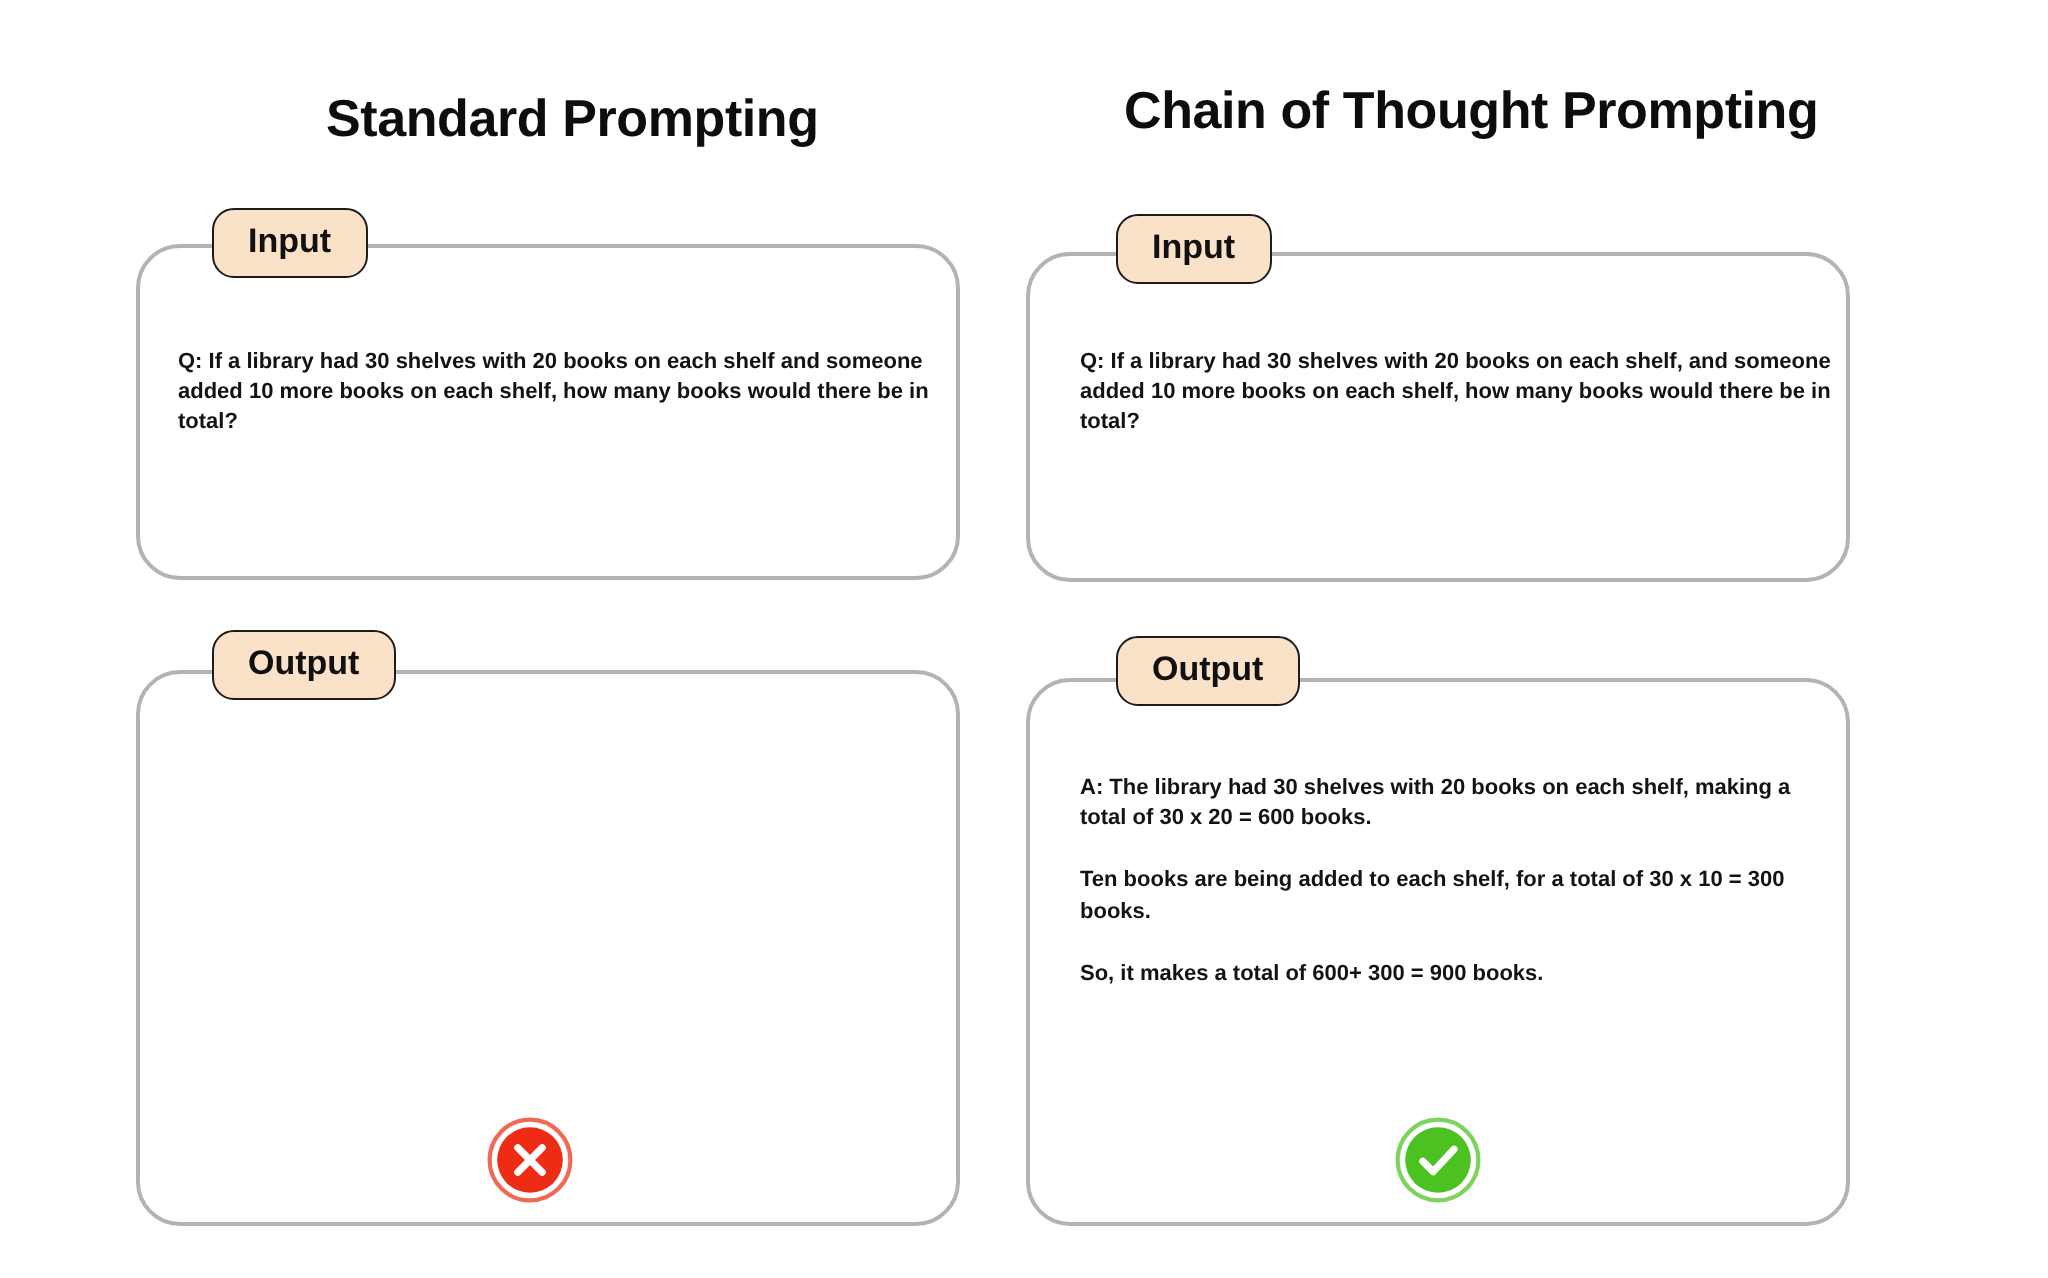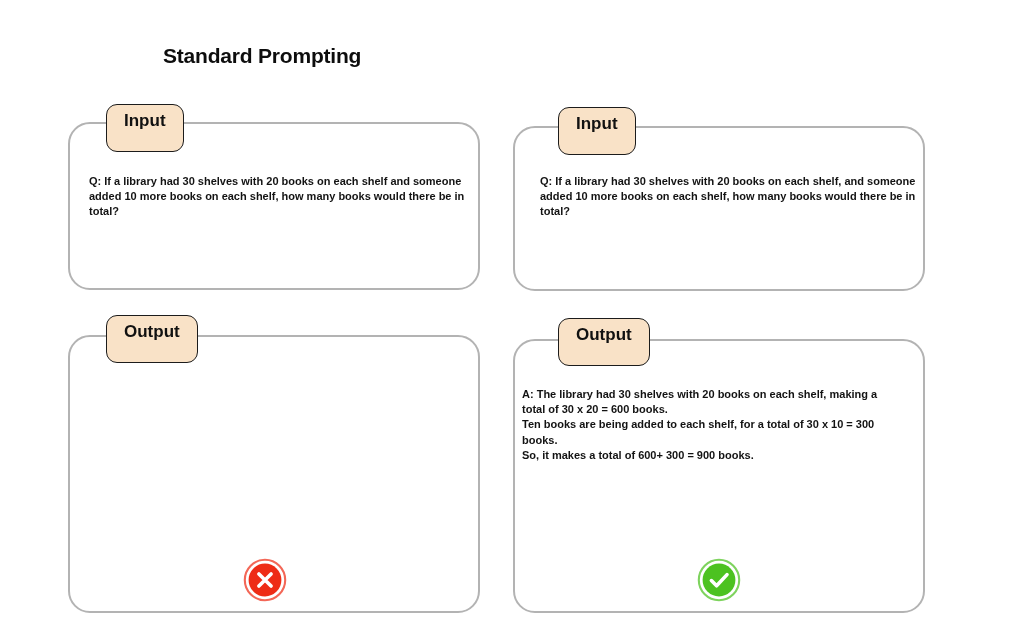--- a/index.html
+++ b/index.html
@@ -19,21 +19,21 @@
 
   .stage {
     position: relative;
     width: 1024px;
     height: 639px;
   }
 
   
   .col-title {
     position: absolute;
-    font-size: 21px;
+    font-size: 26px;
     font-weight: 700;
     letter-spacing: -0.2px;
     color: #0d0d0d;
     white-space: nowrap;
   }
   #title-left  { left: 163px; top: 44px; }
   #title-right { left: 562px; top: 40px; }
 
   
   .panel {
@@ -42,38 +42,38 @@
     border-radius: 22px;
     background: #ffffff;
   }
 
   
   .tab-pill {
     position: absolute;
     background: #f9e2c7;
     border: 1.6px solid #1c1c1c;
     border-radius: 11px;
-    padding: 6px 17px 20px 17px;
+    padding: 6px 17px 7px 17px;
     font-size: 17px;
     font-weight: 700;
     color: #111111;
     line-height: 1.15;
     white-space: nowrap;
     z-index: 5;
   }
 
   
   .panel-body {
     position: absolute;
     font-size: 11px;
     font-weight: 700;
     line-height: 1.38;
     color: #131313;
   }
-  .panel-body p + p { }
+  .panel-body p + p { margin-top: 16px; }
 
   
   .status-icon {
     position: absolute;
     width: 44px;
     height: 44px;
   }
   .status-icon svg { display: block; width: 44px; height: 44px; }
 
   
@@ -86,21 +86,21 @@
   #body-out-left   { left: 106px; top: 388px; width: 360px; }
   #icon-left       { left: 243px; top: 558px; }
 
   
   #panel-in-right  { left: 513px; top: 126px; width: 412px; height: 165px; }
   #tab-in-right    { left: 558px; top: 107px; }
   #body-in-right   { left: 540px; top: 174px; width: 380px; }
 
   #panel-out-right { left: 513px; top: 339px; width: 412px; height: 274px; }
   #tab-out-right   { left: 558px; top: 318px; }
-  #body-out-right  { left: 522px; top: 387px; width: 378px; }
+  #body-out-right  { left: 540px; top: 387px; width: 378px; }
   #icon-right      { left: 697px; top: 558px; }
 </style>
 </head>
 <body>
 
 <div class="stage">
 
   <div class="col-title" id="title-left">Standard Prompting</div>
 
   <div class="panel" id="panel-in-left"></div>
@@ -115,20 +115,21 @@
 
 
   <div class="status-icon" id="icon-left">
     <svg viewBox="0 0 44 44" xmlns="http://www.w3.org/2000/svg">
       <circle cx="22" cy="22" r="20.2" fill="none" stroke="#ee2c16" stroke-width="2.1" opacity="0.72"></circle>
       <circle cx="22" cy="22" r="16.4" fill="#ee2c16"></circle>
       <path d="M15.9 15.9 L28.1 28.1 M28.1 15.9 L15.9 28.1" stroke="#ffffff" stroke-width="3.6" stroke-linecap="round"></path>
     </svg>
   </div>
 
+  <div class="col-title" id="title-right">Chain of Thought Prompting</div>
 
   <div class="panel" id="panel-in-right"></div>
 
   <div class="tab-pill" id="tab-in-right">Input</div>
 
   <div class="panel-body" id="body-in-right">Q: If a library had 30 shelves with 20 books on each shelf, and someone added 10 more books on each shelf, how many books would there be in total?</div>
 
   <div class="panel" id="panel-out-right"></div>
 
   <div class="tab-pill" id="tab-out-right">Output</div>

